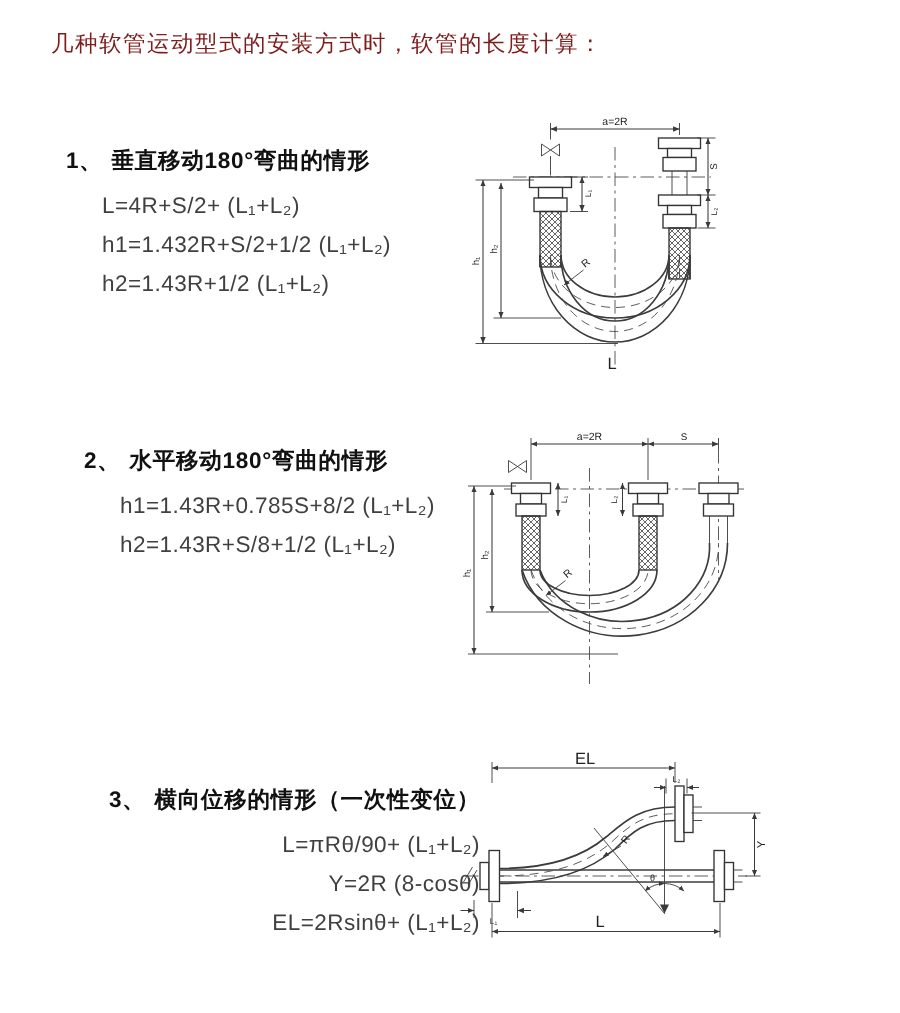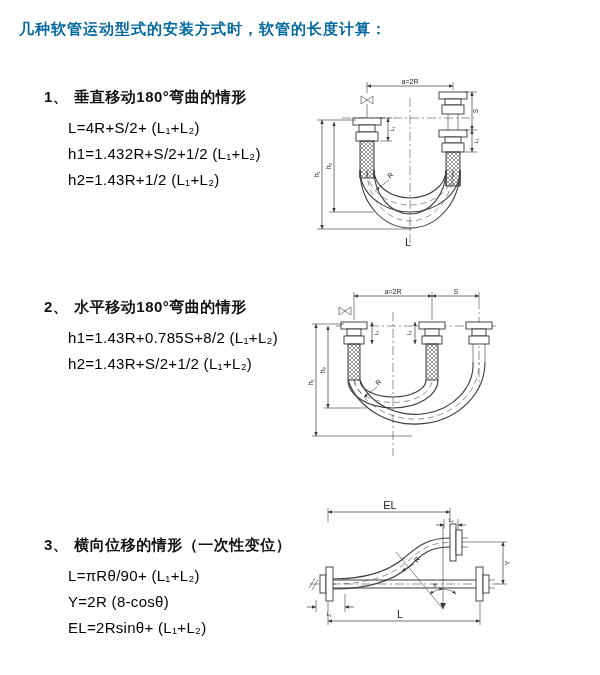--- a/index.html
+++ b/index.html
@@ -1,31 +1,31 @@
 <!DOCTYPE html>
 <html><head>
 <meta charset="utf-8">
 <style>
   html,body{margin:0;padding:0;}
   body{
     width:600px;height:675px;background:#ffffff;position:relative;overflow:hidden;
     font-family:"Liberation Sans","DejaVu Sans",sans-serif;color:#1c1c1c;
   }
   .page-title{
-    position:absolute;left:19px;top:20px;font-size:15px;font-weight:bold;
-    letter-spacing:1px;color:#0369a1;
+    position:absolute;left:34px;top:20px;font-size:15px;font-weight:normal;
+    letter-spacing:1px;color:#7f1d1d;
   }
   .section{position:absolute;left:44px;width:276px;}
-  .sec1{top:88px;}
-  .sec2{top:298px;}
-  .sec3{top:536px;}
+  .sec1{top:98px;}
+  .sec2{top:298px;margin-left:12px;}
+  .sec3{top:524px;text-align:right;}
   .sec-head{font-size:15px;font-weight:bold;color:#111;letter-spacing:0.5px;white-space:nowrap;}
   .sec-head .num{margin-right:6px;}
   .formulas{margin:8px 0 0 24px;}
-  .formula{font-size:15px;line-height:26px;color:#000000;white-space:nowrap;letter-spacing:0.3px;}
+  .formula{font-size:15px;line-height:26px;color:#404040;white-space:nowrap;letter-spacing:0.3px;}
   .diagram{position:absolute;}
   .d1{left:312px;top:74px;}
   .d2{left:308px;top:286px;}
   .d3{left:298px;top:494px;}
   
   .dim{stroke:#3a3a3a;stroke-width:0.7;fill:none;}
   .ext{stroke:#3a3a3a;stroke-width:0.6;fill:none;}
   .cl{stroke:#4a4a4a;stroke-width:0.6;fill:none;stroke-dasharray:9 3 2 3;}
   .hose{stroke:#3c3c3c;stroke-width:1.1;fill:none;}
   .hosec{stroke:#4a4a4a;stroke-width:0.6;fill:none;stroke-dasharray:6 4;}
@@ -48,21 +48,21 @@
     <div class="formula">h2=1.43R+1/2 (L₁+L₂)</div>
   </div>
 </div>
 
 <div class="section sec2">
   <div class="sec-head">
     <span class="num">2、</span><span>水平移动180°弯曲的情形</span>
   </div>
   <div class="formulas">
     <div class="formula">h1=1.43R+0.785S+8/2 (L₁+L₂)</div>
-    <div class="formula">h2=1.43R+S/2+1/2 (L₁+L₂)</div>
+    <div class="formula">h2=1.43R+S/8+1/2 (L₁+L₂)</div>
   </div>
 </div>
 
 <div class="section sec3">
   <div class="sec-head">
     <span class="num">3、</span><span>横向位移的情形（一次性变位）</span>
   </div>
   <div class="formulas">
     <div class="formula">L=πRθ/90+ (L₁+L₂)</div>
     <div class="formula">Y=2R (8-cosθ)</div>

